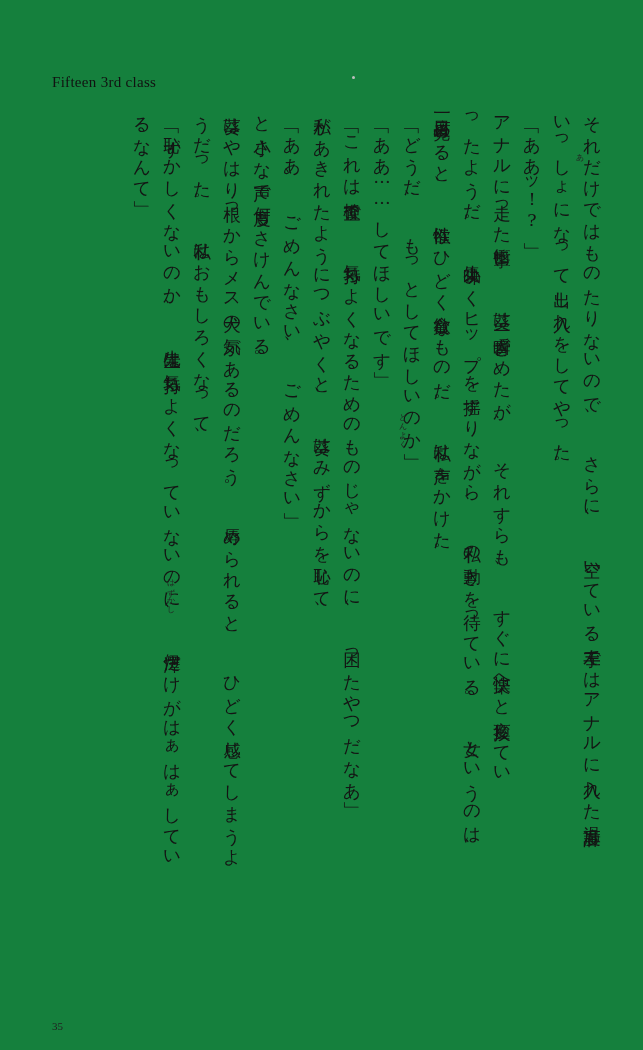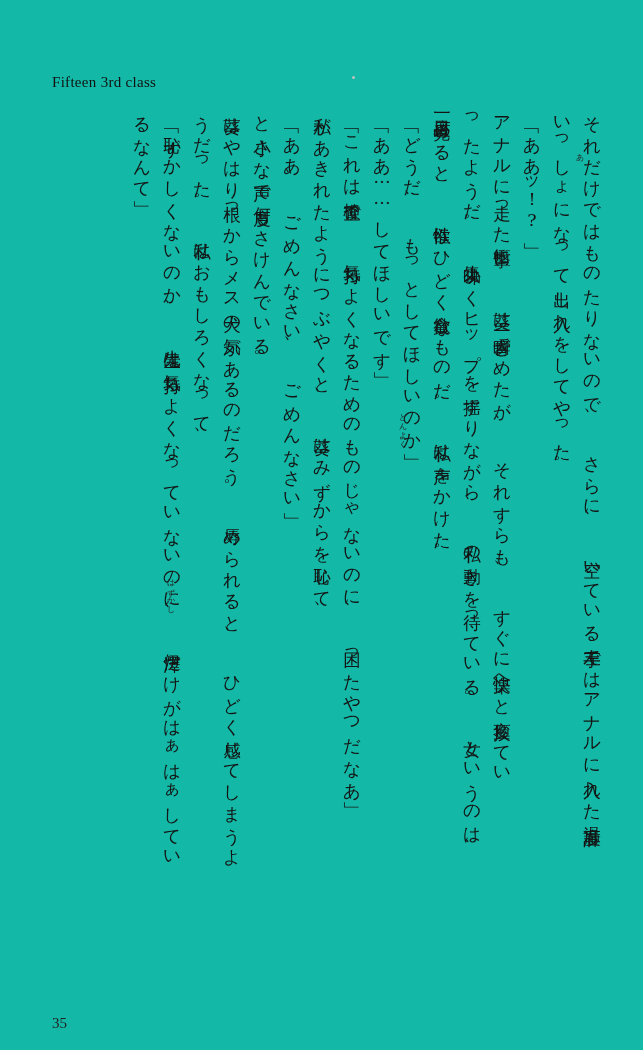--- a/index.html
+++ b/index.html
@@ -4,41 +4,41 @@
 <style>
   html, body {
     margin: 0;
     padding: 0;
     background: #ffffff;
   }
   .page {
     position: relative;
     width: 643px;
     height: 1050px;
-    background: #14b8a6;
+    background: #15803d;
     overflow: hidden;
     font-family: "Liberation Serif", serif;
     color: #1a1a1a;
   }
   .header {
     position: absolute;
     top: 74px;
     left: 52px;
     font-family: "Liberation Serif", serif;
     font-size: 15px;
     letter-spacing: 0.3px;
     color: #111111;
     white-space: nowrap;
   }
   .folio {
     position: absolute;
     bottom: 18px;
     left: 52px;
     font-family: "Liberation Serif", serif;
-    font-size: 15px;
+    font-size: 11px;
     color: #222222;
     text-align: right;
   }
   .body-area {
     position: absolute;
     top: 104px;
     left: 48px;
     width: 552px;
     height: 890px;
     display: flex;

